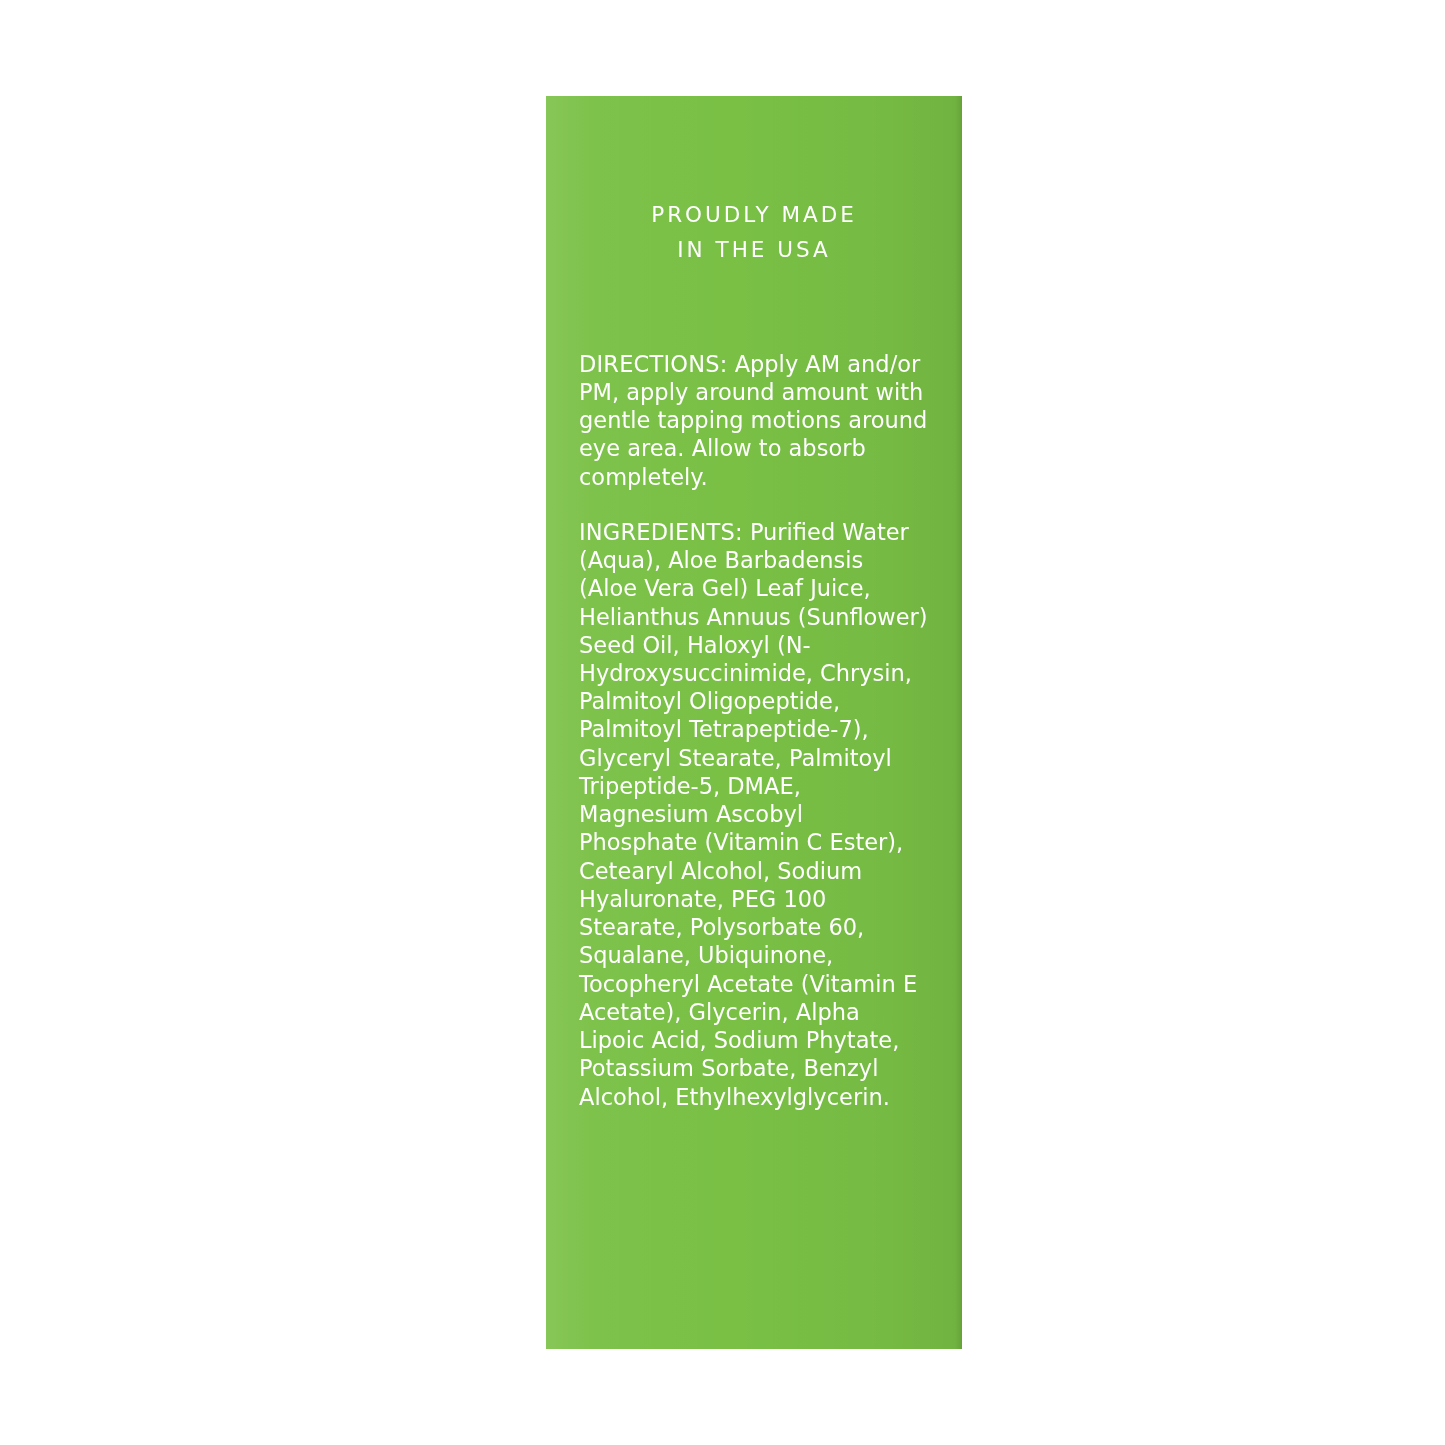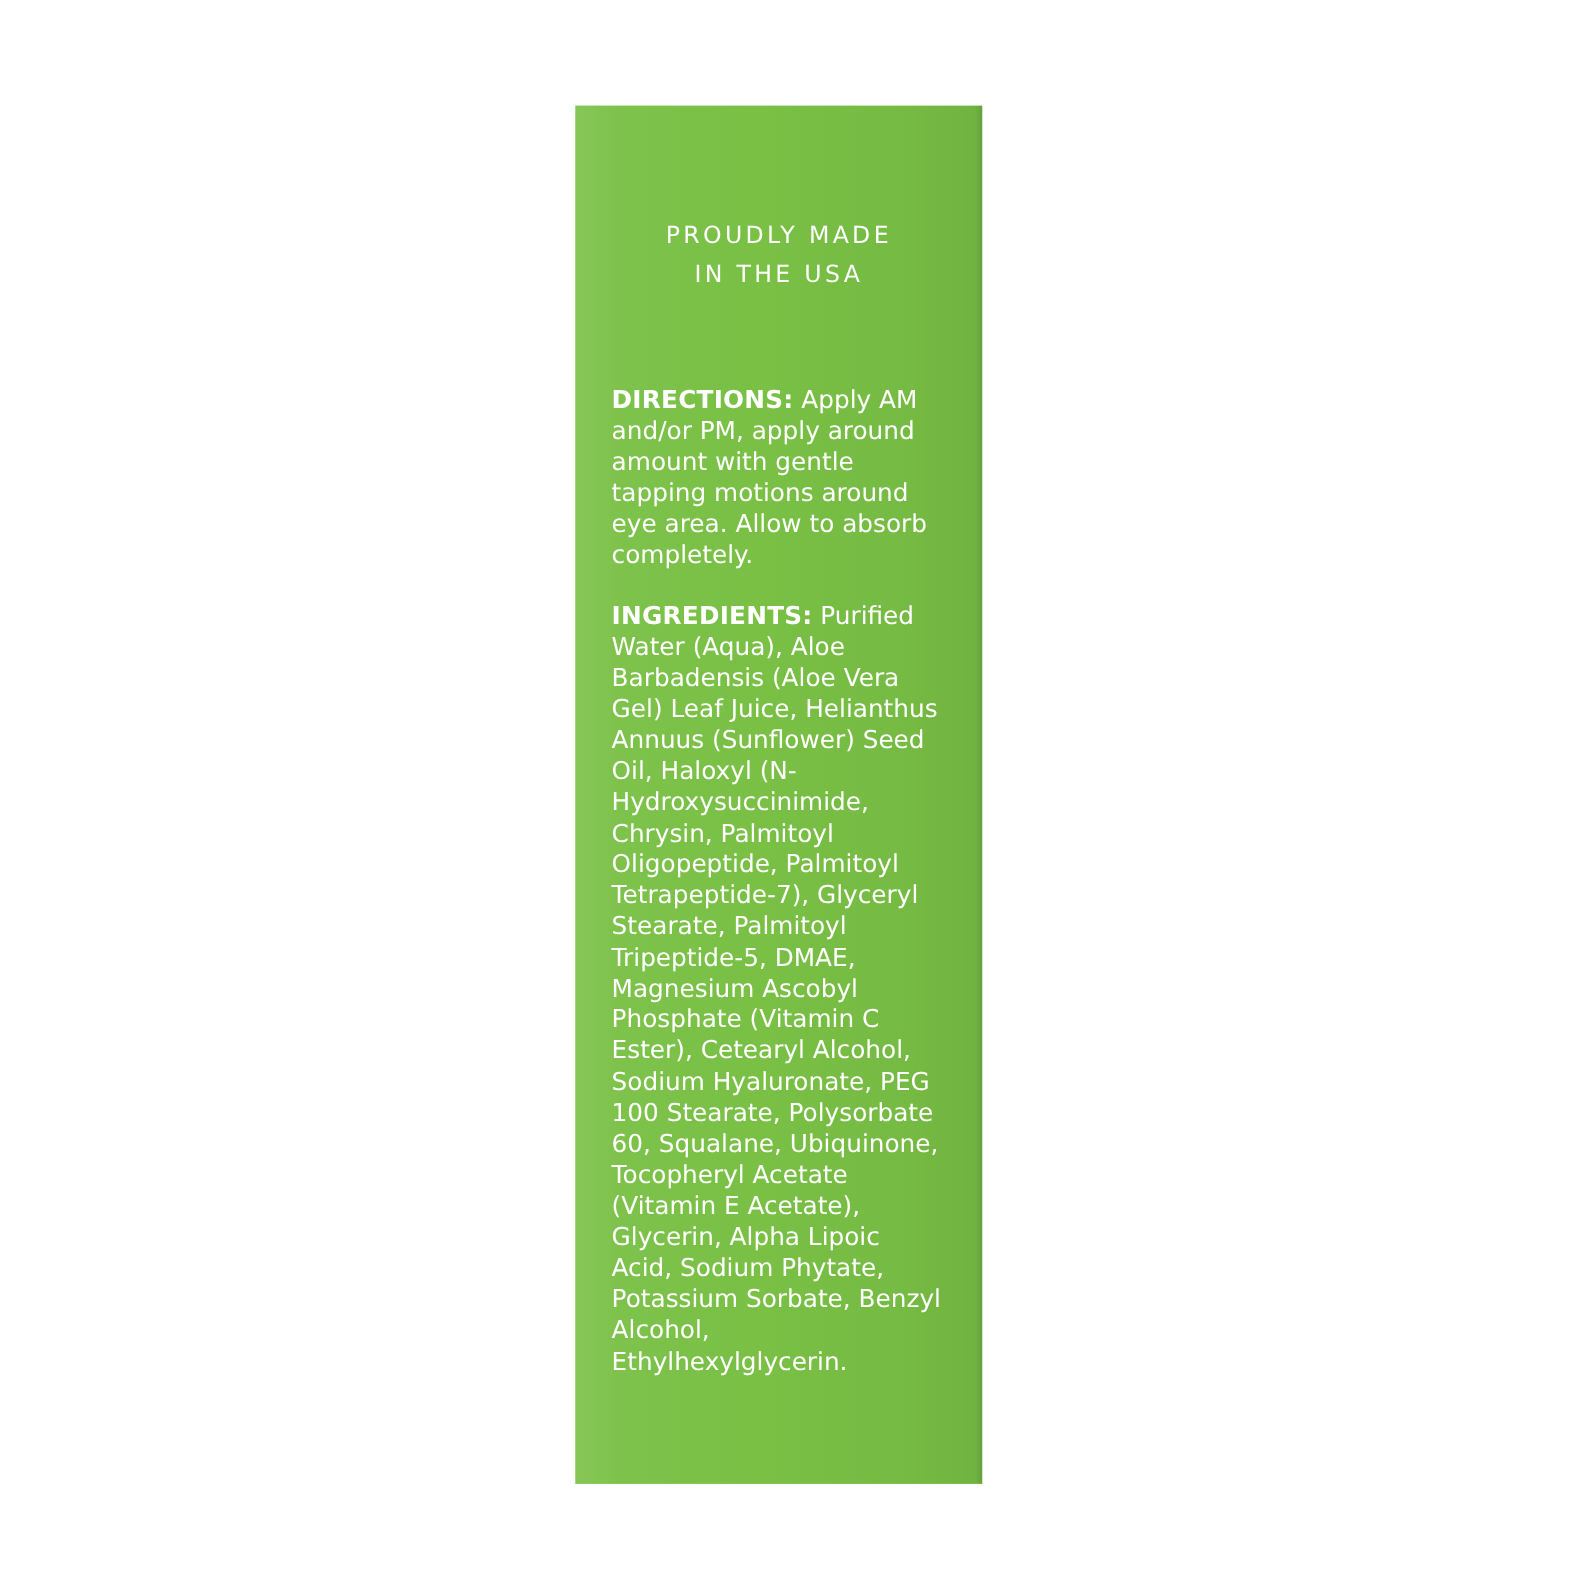--- a/index.html
+++ b/index.html
@@ -17,23 +17,23 @@
 
   #scene {
     position: absolute;
     inset: 0;
     background: #ffffff;
   }
 
   
   #panel {
     position: absolute;
-    left: 523px;
+    left: 546px;
     top: 96px;
-    width: 370px;
+    width: 416px;
     height: 1253px;
     background: #79c045;
     box-sizing: border-box;
     overflow: hidden;
   }
 
   
   #panel::before {
     content: "";
     position: absolute;
@@ -90,21 +90,21 @@
 
   #directions-block {
     margin-top: 82px;
   }
 
   #ingredients-block {
     margin-top: 27px;
   }
 
   .lbl {
-    font-weight: bold;
+    font-weight: normal;
     letter-spacing: 0.2px;
   }
 
   .txt {
     font-weight: 400;
   }
 </style>
 </head>
 <body>
 

